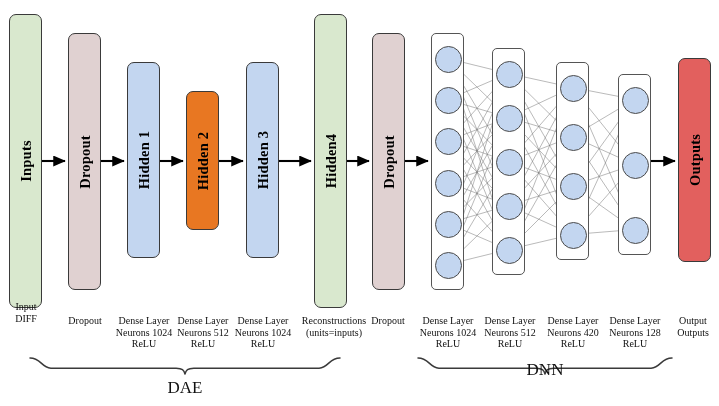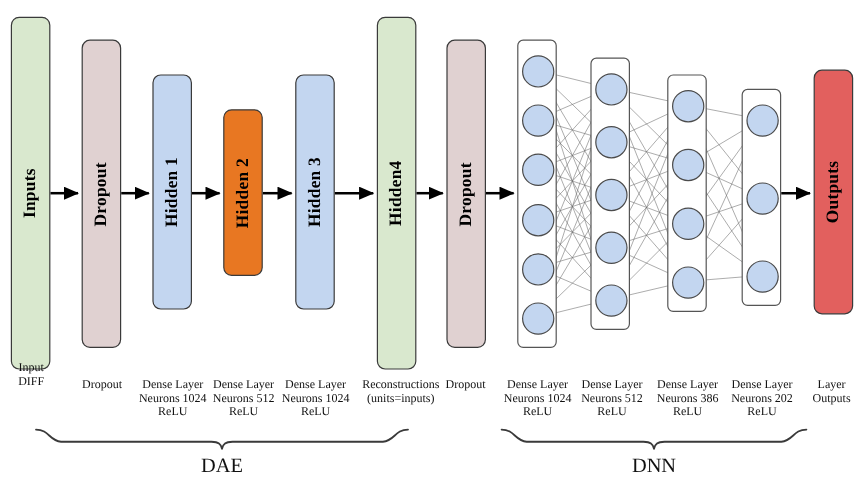--- a/index.html
+++ b/index.html
@@ -263,32 +263,32 @@
         <div>Neurons 1024</div>
         <div>ReLU</div>
       </div>
       <div class="caption" style="left: 477px; top: 315px; width: 66px;">
         <div>Dense Layer</div>
         <div>Neurons 512</div>
         <div>ReLU</div>
       </div>
       <div class="caption" style="left: 540px; top: 315px; width: 66px;">
         <div>Dense Layer</div>
-        <div>Neurons 386</div>
+        <div>Neurons 420</div>
         <div>ReLU</div>
       </div>
       <div class="caption" style="left: 602px; top: 315px; width: 66px;">
         <div>Dense Layer</div>
-        <div>Neurons 202</div>
+        <div>Neurons 128</div>
         <div>ReLU</div>
       </div>
       <div class="caption" style="left: 668px; top: 315px; width: 50px;">
-        <div>Layer</div>
+        <div>Output</div>
         <div>Outputs</div>
       </div>
     </div>
 
   <div id="group-labels">
       <div class="group-label" style="left: 30px; width: 310px; top: 378px;">DAE</div>
-      <div class="group-label" style="left: 418px; width: 254px; top: 378px;">DNN</div>
+      <div class="group-label" style="left: 418px; width: 254px; top: 360px;">DNN</div>
     </div>
 
 </div>
 
 </body></html>

